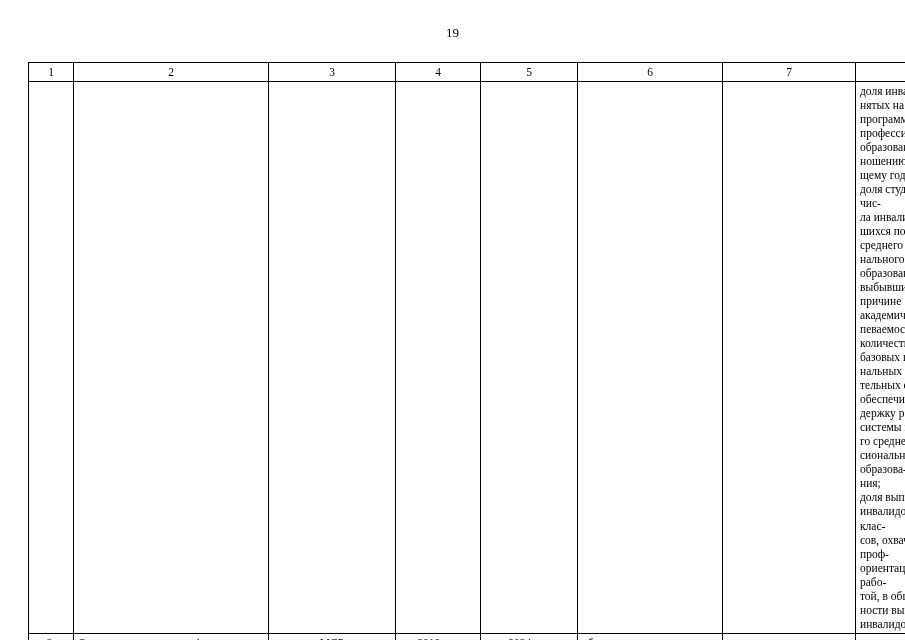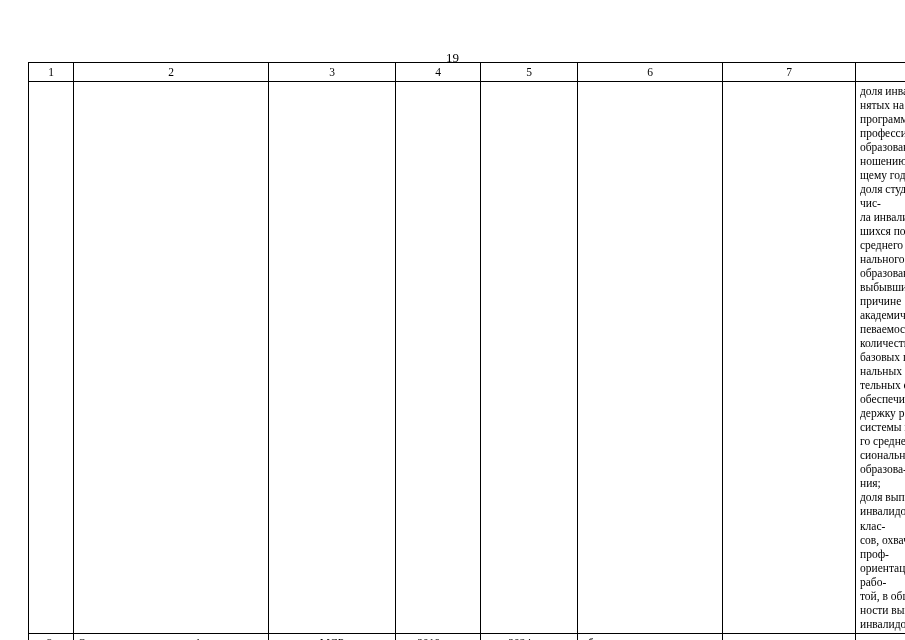--- a/index.html
+++ b/index.html
@@ -16,21 +16,21 @@
     overflow: hidden;
   }
   .page {
     position: relative;
     width: 905px;
     height: 640px;
     box-sizing: border-box;
   }
   .page-number {
     position: absolute;
-    top: 50px;
+    top: 25px;
     left: 0;
     width: 905px;
     text-align: center;
     font-size: 13px;
     font-family: "Liberation Serif", "DejaVu Serif", serif;
   }
   table.doc-table {
     position: absolute;
     top: 62px;
     left: 28px;

